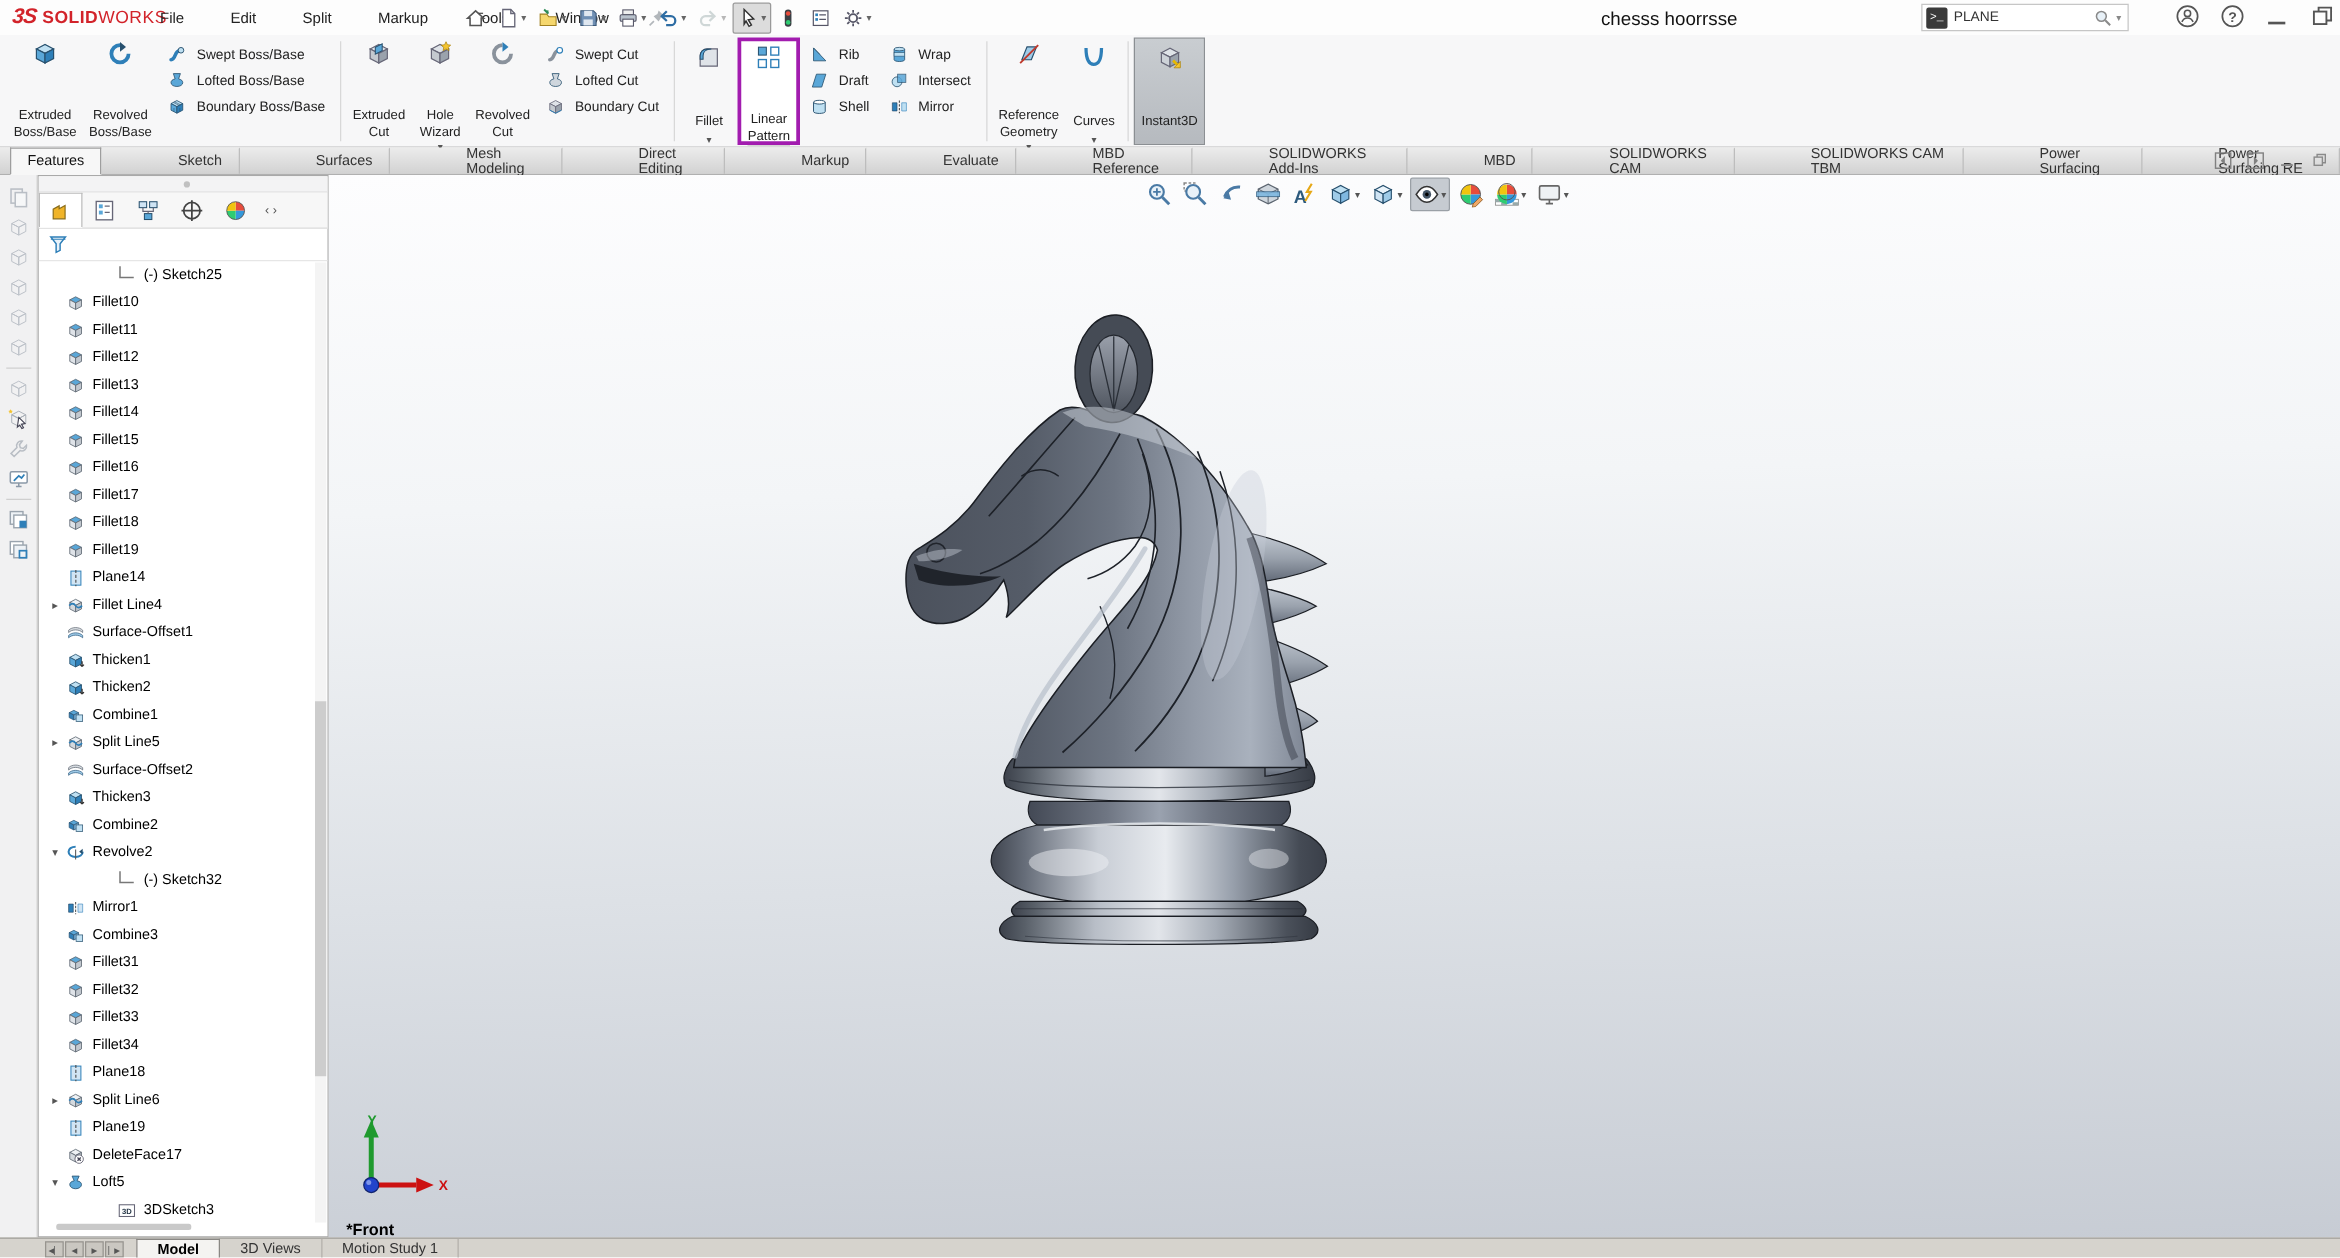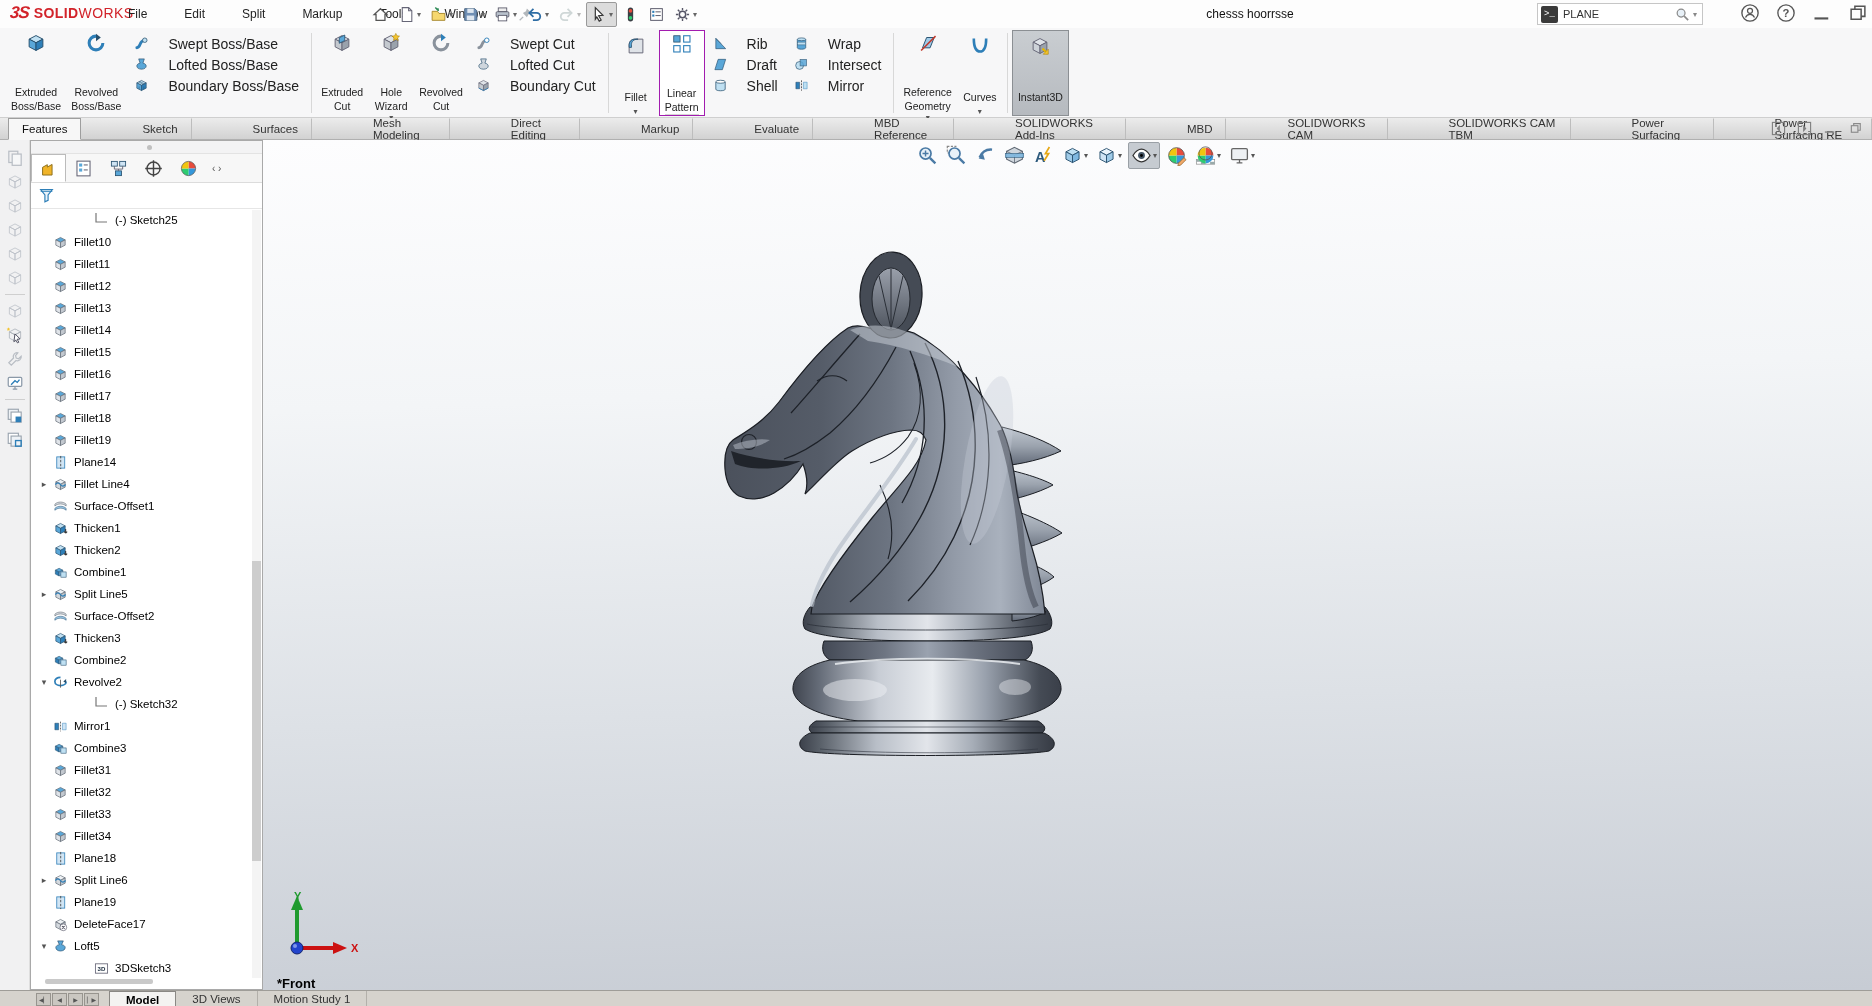--- a/index.html
+++ b/index.html
@@ -18,40 +18,40 @@
   .logo .sw { color:#d2232a; font-size:14px; letter-spacing:.4px; }
   .logo .sw b { font-weight:bold; }
   .menubar { position:absolute; left:118px; top:0; height:28px; display:flex; align-items:center;gap:17px; }
   .menu-item { padding:4px 10px; font-size:12px; color:#222; cursor:default; }
   .pin { margin-left:4px; opacity:.75; }
   .qat { position:absolute; left:368px; top:0; height:28px; display:flex; align-items:center; gap:1px; }
   .qat-btn { display:flex; align-items:center; padding:3px 3px; border:1px solid transparent; border-radius:2px; }
   .qat-btn .caret { font-size:8px; color:#666; margin-left:2px; }
   .qat-btn.pressed { background:#dcdcdc; border-color:#9a9a9a; }
   .qat-btn.disabled { opacity:.45; }
-  .win-title { position:absolute; left:1110px; top:7px; width:280px; text-align:center; font-size:12px; color:#111; }
+  .win-title { position:absolute; left:1110px; top:7px; width:280px; text-align:right; font-size:15px; color:#111; }
   .search-box { position:absolute; left:1537px; top:3px; width:166px; height:22px; background:#fff; border:1px solid #c6c6c6; display:flex; align-items:center; }
   .search-cmd { width:17px; height:17px; margin:0 5px 0 3px; background:#3a3a3a; color:#fff; border-radius:2px; font-size:9px; font-family:"Liberation Mono",monospace; display:flex; align-items:center; justify-content:center; }
   .search-text { flex:1; font-size:11px; color:#333; }
   .search-mag { margin-right:3px; }
   .search-caret { font-size:8px; color:#888; margin-right:5px; }
   .tb-right { position:absolute; right:4px; top:3px; display:flex; align-items:center; gap:16px; }
 
   
   .ribbon { position:absolute; left:0; top:28px; width:1872px; height:90px; background:#f7f7f8; border-bottom:1px solid #cfcfcf; }
   .ribbon-inner { display:flex; align-items:stretch; padding:2px 0 0 6px; height:88px; }
   .rb-big { display:flex; flex-direction:column; align-items:center; padding:2px 5px 0 5px; min-width:46px; }
   .rb-big .ic { height:30px; display:flex; align-items:center; justify-content:center; }
   .rb-big .lbl { font-size:10.5px; line-height:1.3; text-align:center; color:#222; white-space:pre-line;margin-top:32px; }
   .rb-big .flyout { height:12px; font-size:8px; color:#555; display:flex; align-items:flex-end; }
-  .rb-big.boxed { border:1px solid #a21caf; background:#fff; }
+  .rb-big.boxed { border:3px solid #a21caf; background:#fff; }
   .rb-big.boxed .flyout { border-top:1px solid #d5d5d5; width:100%; justify-content:center; }
   .rb-big.pressed { background:linear-gradient(#c9cdd1,#b6babf); border:1px solid #8b8f93; }
   .rb-stack { display:flex; flex-direction:column; padding:3px 5px; }
-  .rb-stack-item { display:flex; align-items:center; gap:19px; height:21px; font-size:14px; color:#222; white-space:nowrap; padding:0 3px; }
+  .rb-stack-item { display:flex; align-items:center; gap:8px; height:21px; font-size:11px; color:#222; white-space:nowrap; padding:0 3px; }
   .rb-sep { width:1px; background:#d8d8d8; margin:3px 4px; }
 
   
   .tabrow { position:absolute; left:0; top:118px; width:1872px; height:22px; background:linear-gradient(#ececec,#d2d2d2); border-bottom:1px solid #b0b0b0; display:flex; align-items:stretch; padding-left:8px;gap:48px; }
   .rtab { padding:0 13px; display:flex; align-items:center; font-size:11.5px; color:#333; border-right:1px solid #bdbdbd; border-top:1px solid transparent; }
   .rtab.active { background:#f7f7f7; border:1px solid #9e9e9e; border-bottom:1px solid #f7f7f7; color:#111; margin-bottom:-1px; }
   .tab-right { position:absolute; right:8px; top:121px; display:flex; gap:11px; align-items:center; }
 
   
   .left-strip { position:absolute; left:0; top:140px; width:30px; height:850px; background:#f1f1f2; border-right:1px solid #dedede; display:flex; flex-direction:column; align-items:center; padding-top:6px; }

